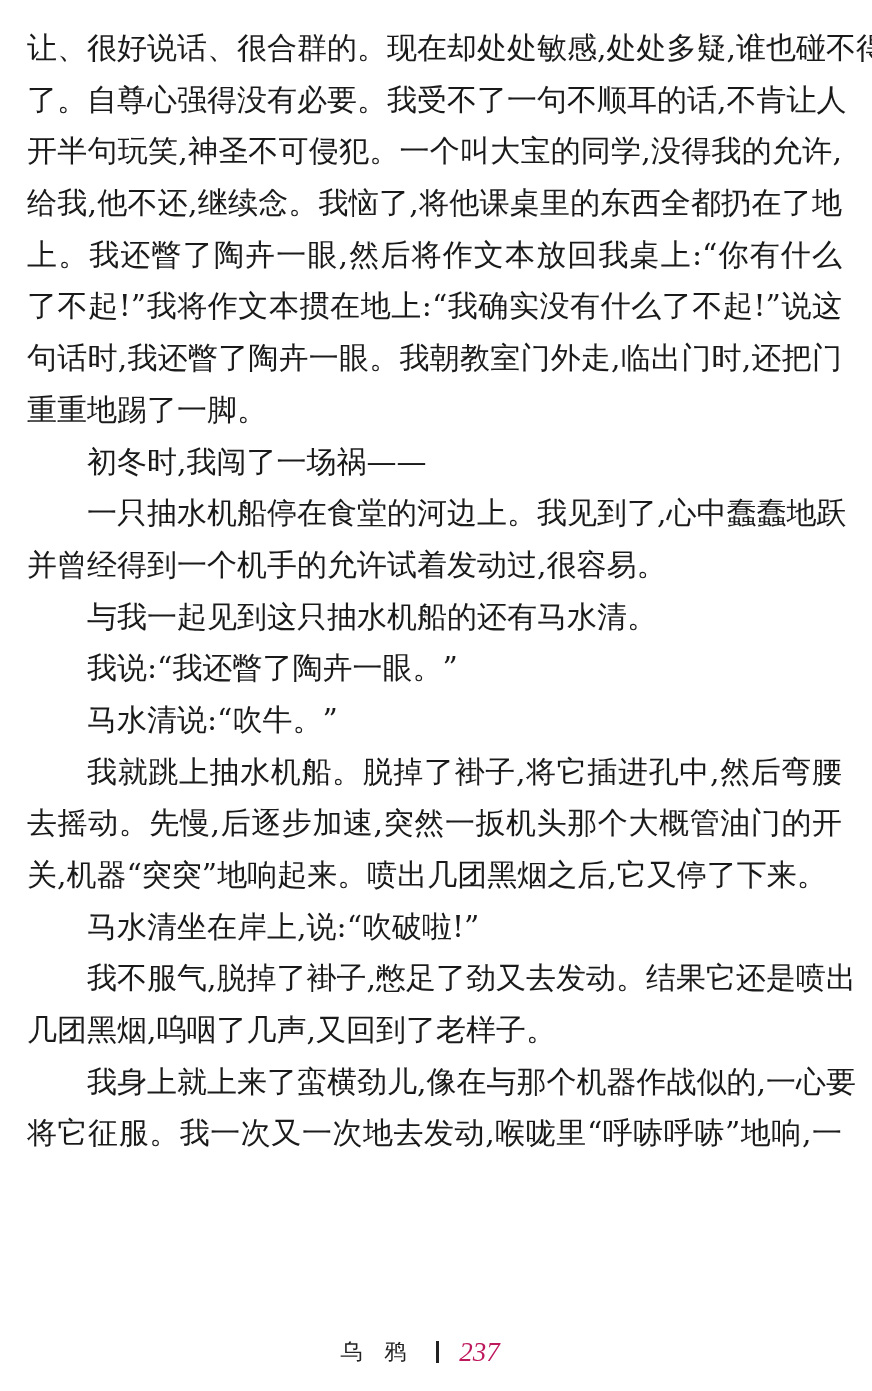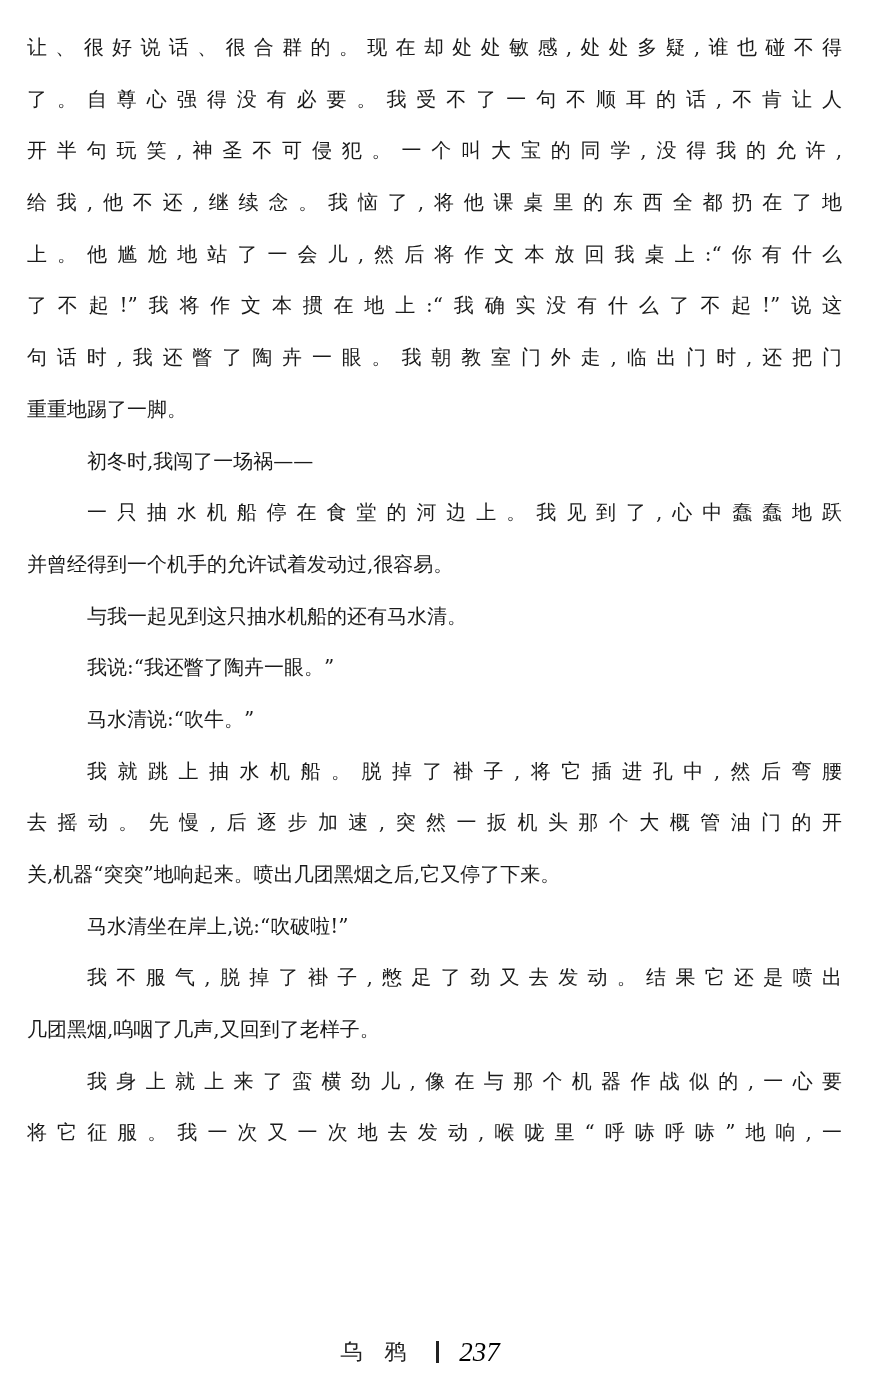--- a/index.html
+++ b/index.html
@@ -6,50 +6,50 @@
   body {
     width: 872px; height: 1391px; position: relative; overflow: hidden;
     font-family: "DejaVu Serif", "Liberation Serif", serif;
     color: #1a1a1a;
   }
   .page-body {
     position: absolute; left: 27px; top: 22px; width: 815px;
   }
   .line {
     height: 51.7px; line-height: 51.7px;
-    font-size: 20px; white-space: nowrap; overflow: visible;
+    font-size: 30px; white-space: nowrap; overflow: visible;
     text-align: justify; text-align-last: justify;
     letter-spacing: 0px;
   }
   .line.last { text-align-last: left; }
   .line.indent { padding-left: 60px; }
   .footer {
     position: absolute; top: 1332px; left: 0; width: 840px; height: 40px;
     display: flex; align-items: center; justify-content: center;
   }
   .running-title {
     font-size: 22px; letter-spacing: 22px; color: #222; margin-right: 6px;
   }
   .divider {
     width: 3px; height: 22px; background: #222; margin: 0 20px 0 2px;
   }
   .page-number {
     font-family: "Liberation Serif", serif; font-style: italic;
-    font-size: 27px; color: #000000;
+    font-size: 27px; color: #be185d;
   }
 </style>
 </head>
 <body>
 
 <div class="page-body">
   <div class="line">让、很好说话、很合群的。现在却处处敏感,处处多疑,谁也碰不得</div>
   <div class="line">了。自尊心强得没有必要。我受不了一句不顺耳的话,不肯让人</div>
   <div class="line">开半句玩笑,神圣不可侵犯。一个叫大宝的同学,没得我的允许,</div>
   <div class="line">给我,他不还,继续念。我恼了,将他课桌里的东西全都扔在了地</div>
-  <div class="line">上。他尴尬地站了一会儿,然后将作文本放回我桌上:“你有什么</div>
+  <div class="line">上。我还瞥了陶卉一眼,然后将作文本放回我桌上:“你有什么</div>
   <div class="line">了不起!”我将作文本掼在地上:“我确实没有什么了不起!”说这</div>
   <div class="line">句话时,我还瞥了陶卉一眼。我朝教室门外走,临出门时,还把门</div>
   <div class="line last">重重地踢了一脚。</div>
   <div class="line indent last">初冬时,我闯了一场祸——</div>
   <div class="line indent">一只抽水机船停在食堂的河边上。我见到了,心中蠢蠢地跃</div>
   <div class="line last">并曾经得到一个机手的允许试着发动过,很容易。</div>
   <div class="line indent last">与我一起见到这只抽水机船的还有马水清。</div>
   <div class="line indent last">我说:“我还瞥了陶卉一眼。”</div>
   <div class="line indent last">马水清说:“吹牛。”</div>
   <div class="line indent">我就跳上抽水机船。脱掉了褂子,将它插进孔中,然后弯腰</div>

